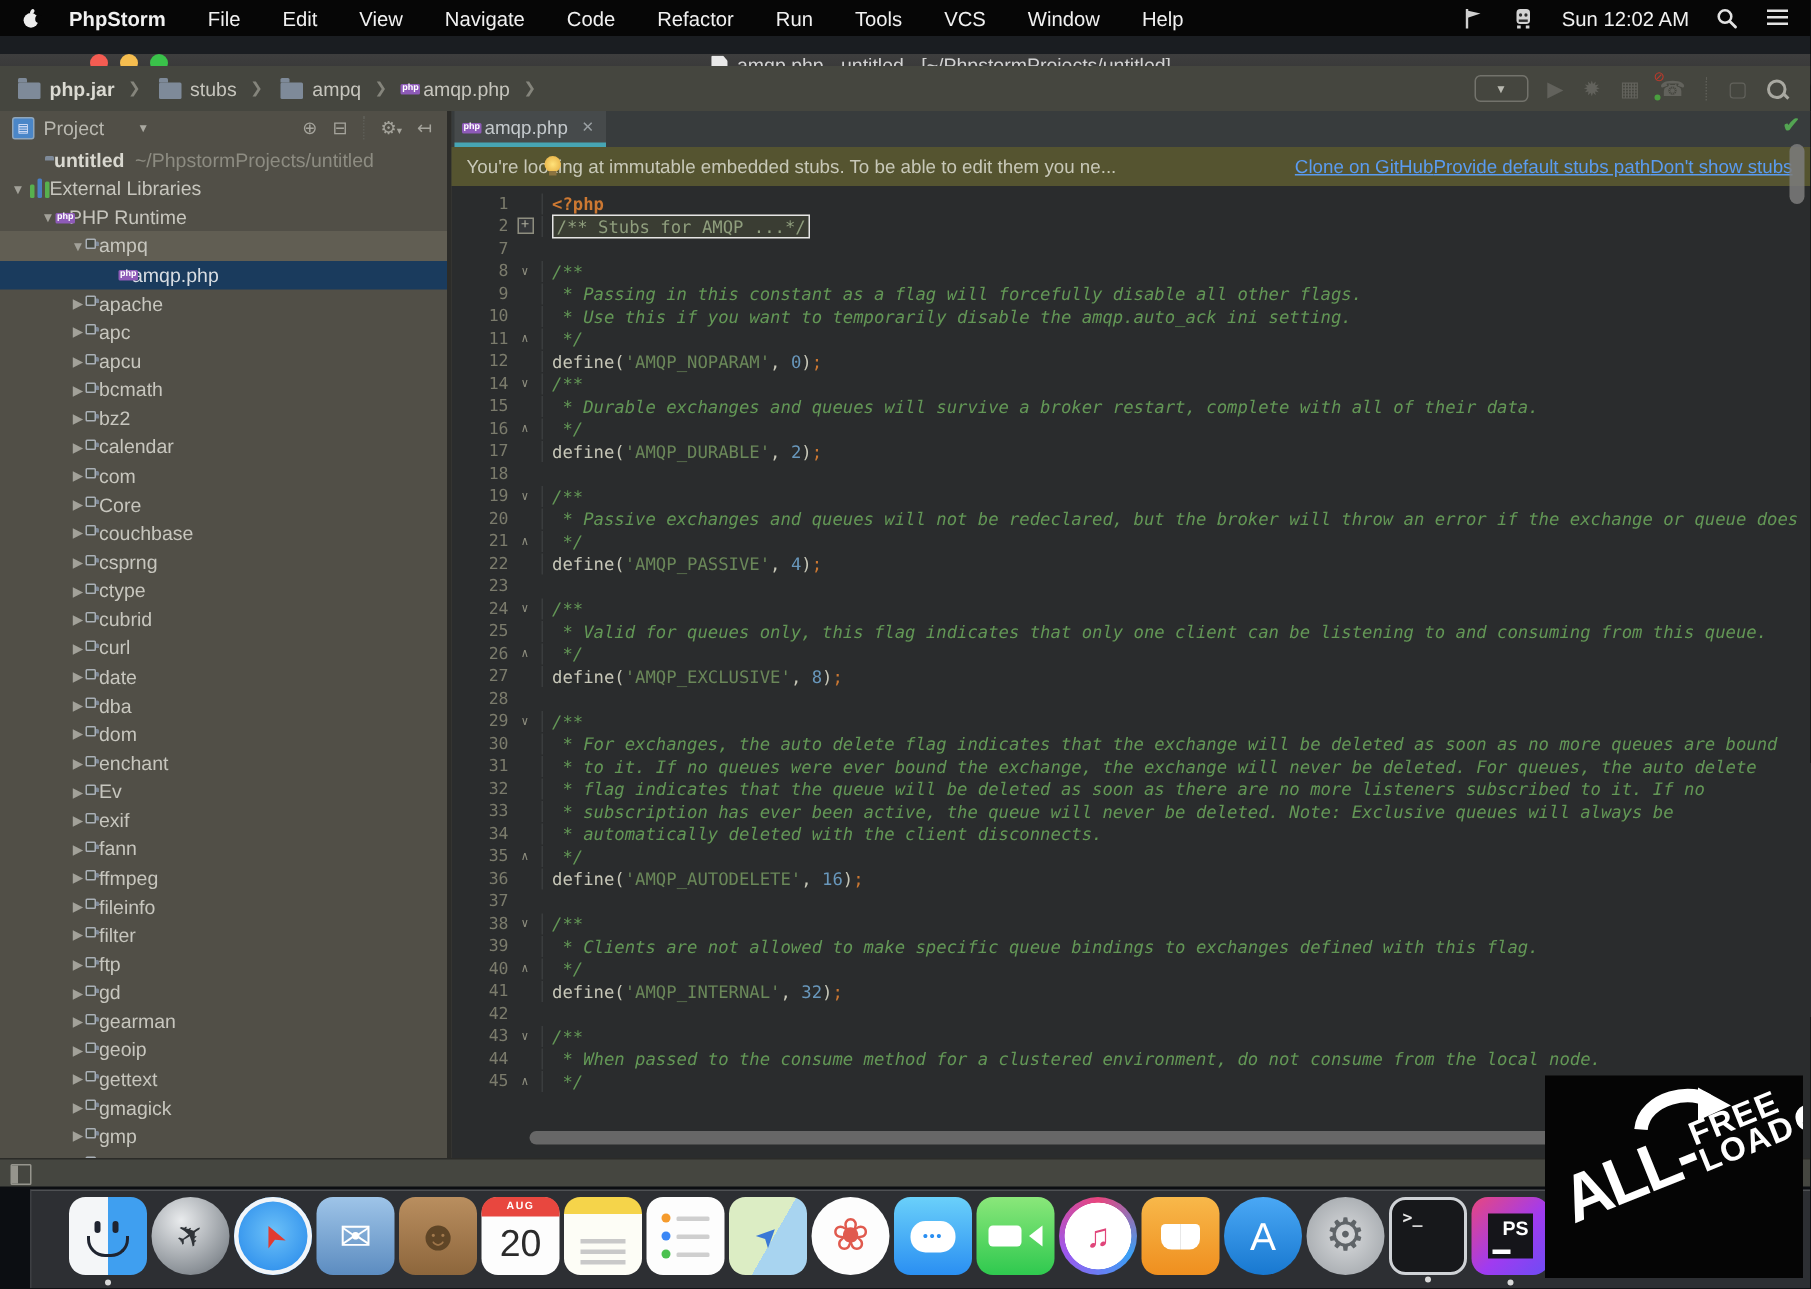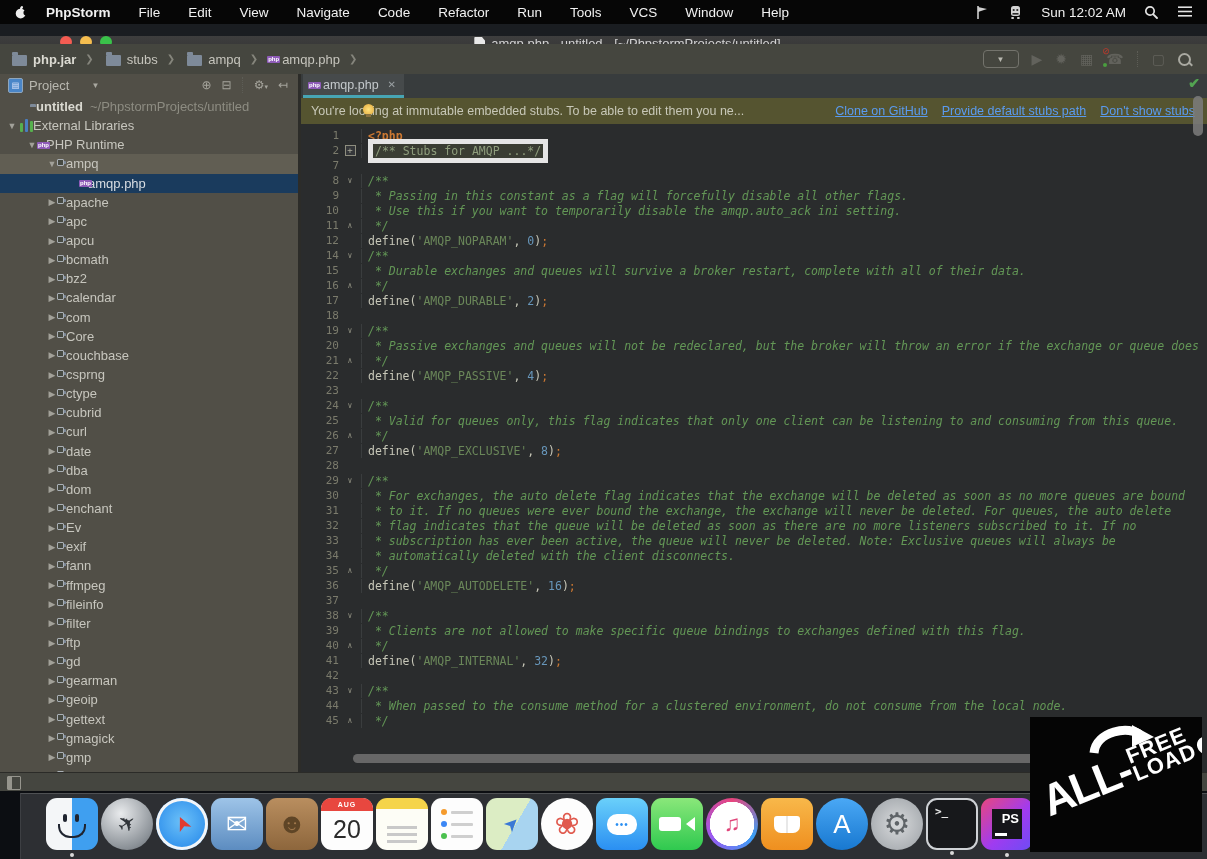--- a/index.html
+++ b/index.html
@@ -75,35 +75,35 @@
 
   
   #editor{position:absolute;left:301px;top:0;right:0;height:100%;background:#2a2c2d;}
   #tabbar{position:absolute;left:0;top:0;right:0;height:24px;background:#383c3d;border-bottom:1px solid #2a2a28;}
   #tab{position:absolute;left:2px;top:0;height:21px;background:#464a4b;border-bottom:3px solid #47a5b4;
     display:flex;align-items:center;padding:0 8px;color:#c4c9cc;font-size:12.5px;gap:6px;}
   #tab .close{color:#9aa0a3;font-size:10px;margin-left:3px;}
   #banner{position:absolute;left:0;top:24px;right:0;height:26px;background:#555430;display:flex;align-items:center;
     font-size:12.5px;color:#c8c8b8;padding-left:10px;box-sizing:border-box;}
   #banner .msg{white-space:nowrap;overflow:hidden;}
-  #banner-links{margin-left:auto;display:flex;gap:14px;padding-right:12px;flex:none;align-items:center;}
+  #banner-links{margin-left:auto;display:flex;padding-right:12px;flex:none;align-items:center;}
   #banner-links a{color:#5a9bf0;text-decoration:underline;white-space:nowrap;}
   .bulb{position:absolute;left:62px;top:6px;width:11px;height:11px;background:radial-gradient(#ffe27a,#e2a83c);border-radius:50%;}
   .bulb::after{content:'';position:absolute;left:3px;top:10px;width:5px;height:3px;background:#8a7340;}
 
   #codearea{position:absolute;left:0;top:50px;right:0;bottom:0;overflow:hidden;padding-top:4px;}
   .cline{height:15px;display:flex;align-items:center;font-family:"DejaVu Sans Mono","Liberation Mono",monospace;
     font-size:11.5px;white-space:pre;}
   .cline .num{width:38px;flex:none;text-align:right;color:#7b7b6c;font-size:11px;}
   .cline .fold{width:22px;flex:none;text-align:center;color:#8e8e7f;font-size:8px;}
   .fbox{display:inline-block;width:9px;height:9px;line-height:8px;border:1px solid #8e8e7f;font-size:9px;color:#aaaa9a;background:#35373a;}
   .cline .code{border-left:1px solid #3a3d3e;padding-left:6px;color:#c4c4b6;}
   .tag{color:#cc7832;font-weight:bold;}
   .com{color:#639756;font-style:italic;}
-  .folded{color:#8f9e7d;background:#3a3d33;border:5px solid #e5e5e5;padding:0 2px;}
+  .folded{color:#8f9e7d;background:#3a3d33;border:1px solid #e5e5e5;padding:0 2px;}
   .pln{color:#c7c7b8;}
   .str{color:#6a8759;}
   .num2{color:#6897bb;}
   .sem{color:#cc7832;}
 
   #vscroll{position:absolute;right:4px;top:22px;width:10px;height:40px;border-radius:5px;background:#7d7d7d;opacity:.85;}
   #hscroll{position:absolute;left:52px;right:26px;bottom:9px;height:9px;border-radius:5px;background:#6e6e6e;opacity:.9;}
   #inspect-ok{position:absolute;right:7px;top:1px;color:#53a452;font-size:14px;font-weight:bold;}
 
   

